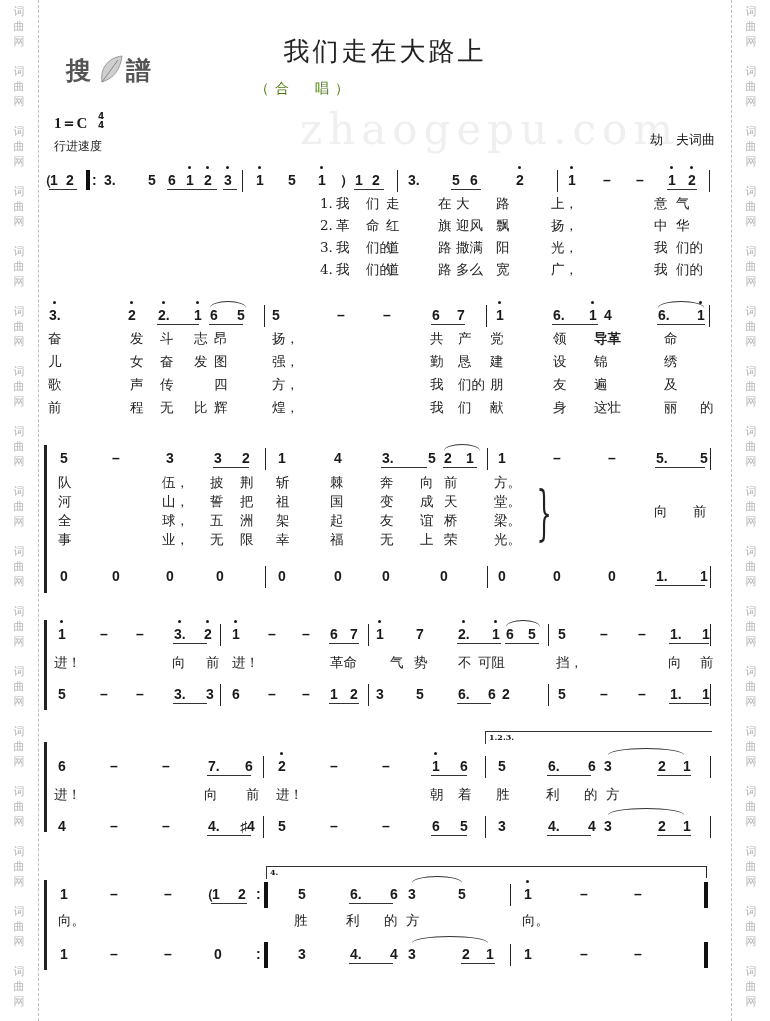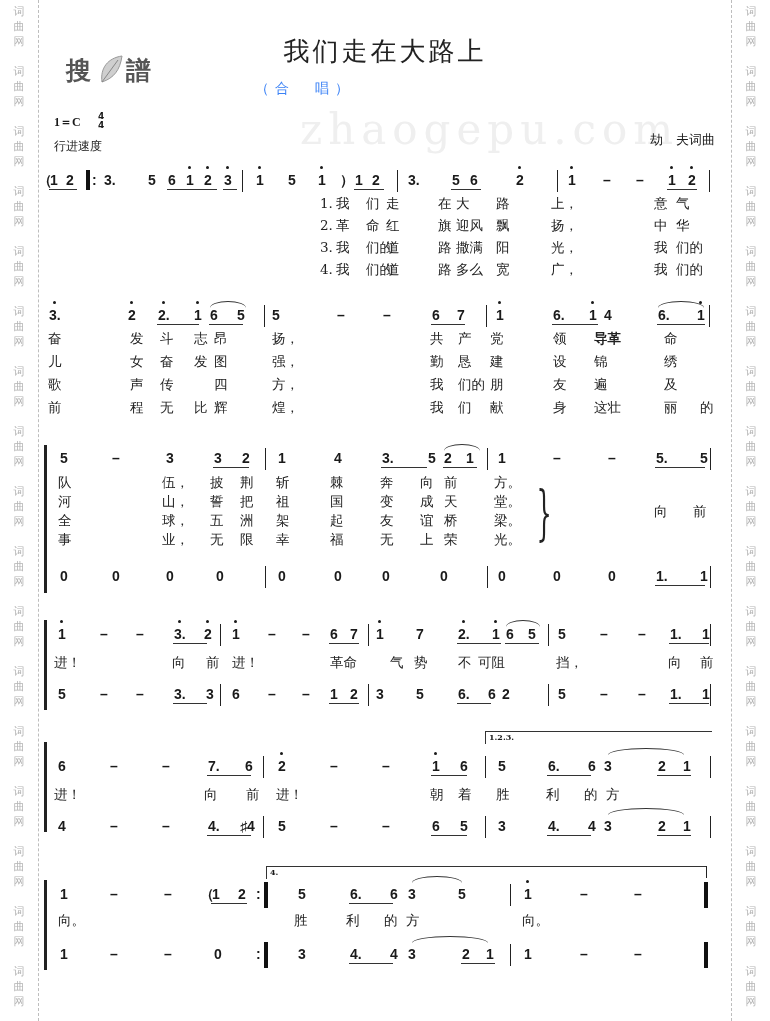--- a/index.html
+++ b/index.html
@@ -9,22 +9,22 @@
   .side.left { left:0; border-right:1px dashed #bdbdbd; }
   .side.right { right:0; border-left:1px dashed #bdbdbd; }
   .wm-group { position:absolute; width:100%; text-align:center; color:#b5b5b5;
               font-family:"DejaVu Serif", serif; font-size:11px; line-height:15px; }
   .logo { position:absolute; left:66px; top:52px; width:90px; height:34px; }
   .logo .ch { position:absolute; top:2px; font-size:25px; font-weight:bold; color:#555;
               font-family:"DejaVu Sans", sans-serif; }
   .title { position:absolute; left:0; width:770px; top:34px; text-align:center;
            font-family:"DejaVu Serif", serif; font-size:26px; letter-spacing:3px; color:#222; }
   .subtitle { position:absolute; left:0; width:610px; top:80px; text-align:center;
-              font-family:Liberation Serif, serif; font-size:14px; letter-spacing:6px; color:#3b82f6; }
-  .key { position:absolute; left:54px; top:114px; font-size:12px; font-weight:bold;
+              font-family:Liberation Serif, serif; font-size:14px; letter-spacing:6px; color:#4d7c0f; }
+  .key { position:absolute; left:54px; top:114px; font-size:15px; font-weight:bold;
          font-family:"Liberation Serif", serif; }
   .timesig { position:absolute; left:98px; top:112px; font-size:9px; line-height:9px;
              text-align:center; font-weight:bold; }
   .tempo { position:absolute; left:54px; top:138px; font-size:12px; }
   .credit { position:absolute; left:650px; top:131px; font-size:13px; font-family:"DejaVu Serif", serif; }
 
   .n { position:absolute; font-family:"Liberation Sans", sans-serif; font-weight:bold;
        font-size:14px; line-height:16px; }
   .n .dot { position:absolute; left:50%; top:-6px; margin-left:-1.5px; width:3px; height:3px;
             background:#1a1a1a; border-radius:50%; }

